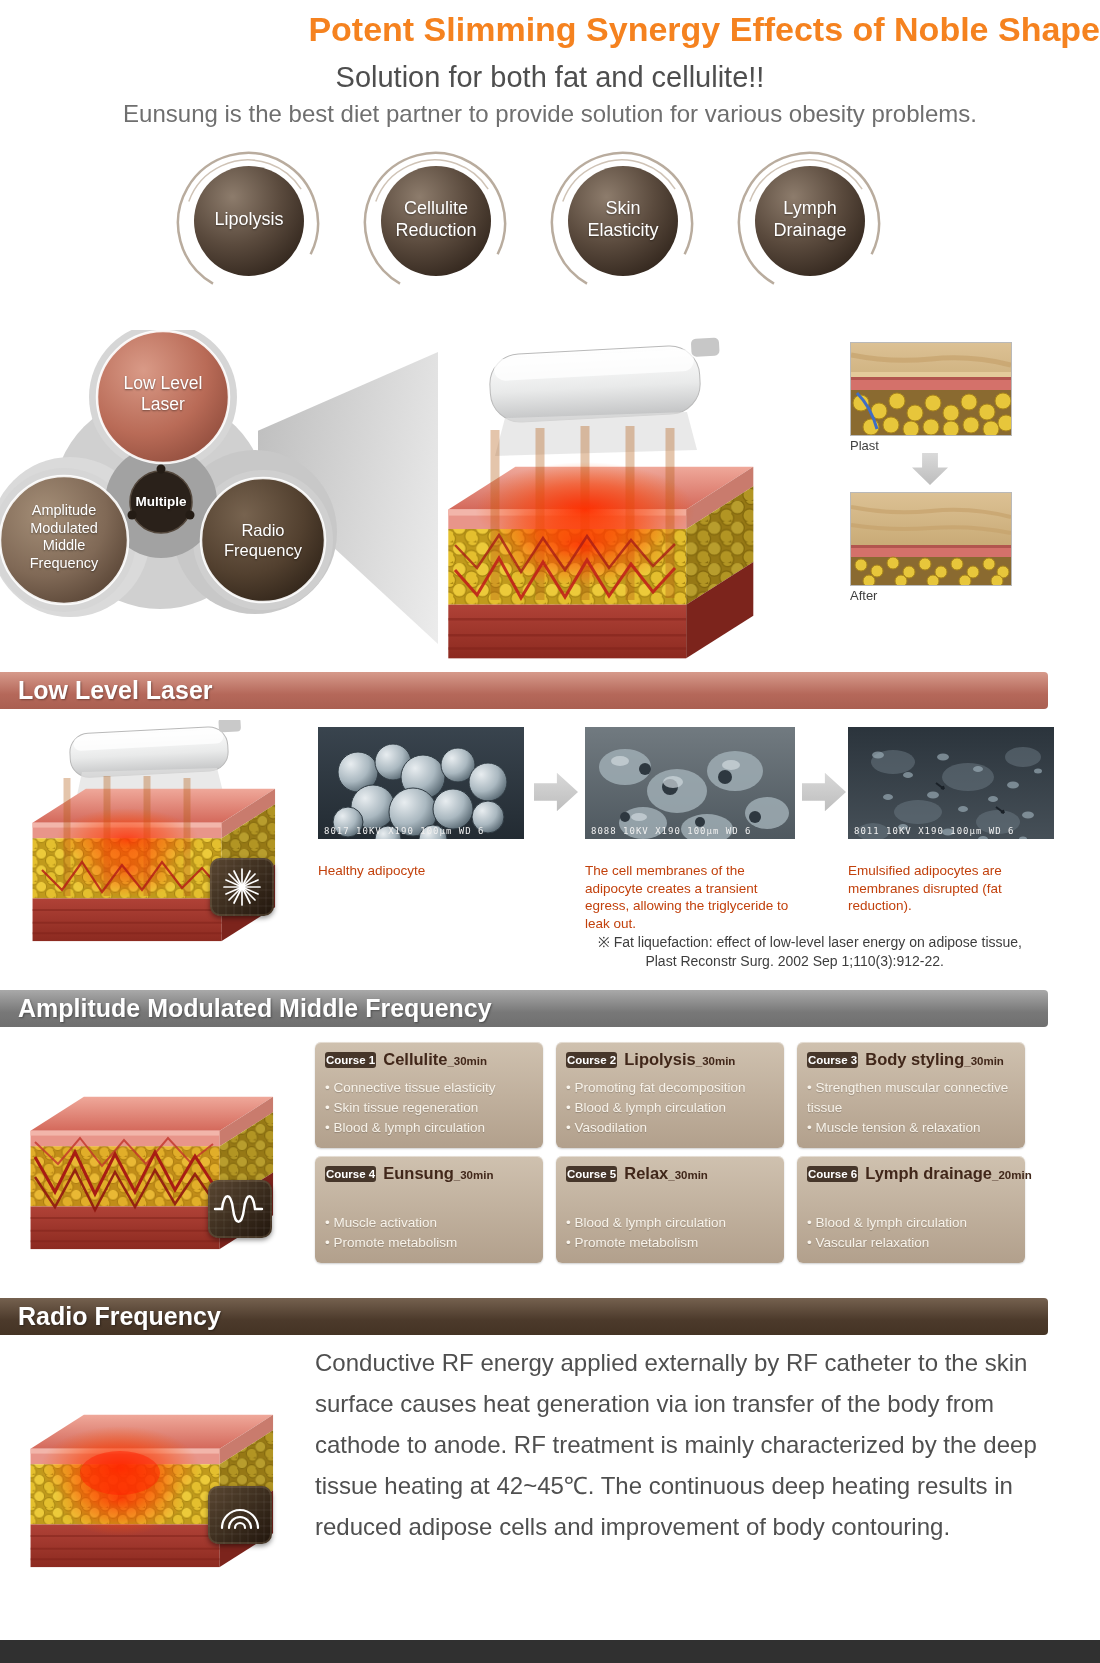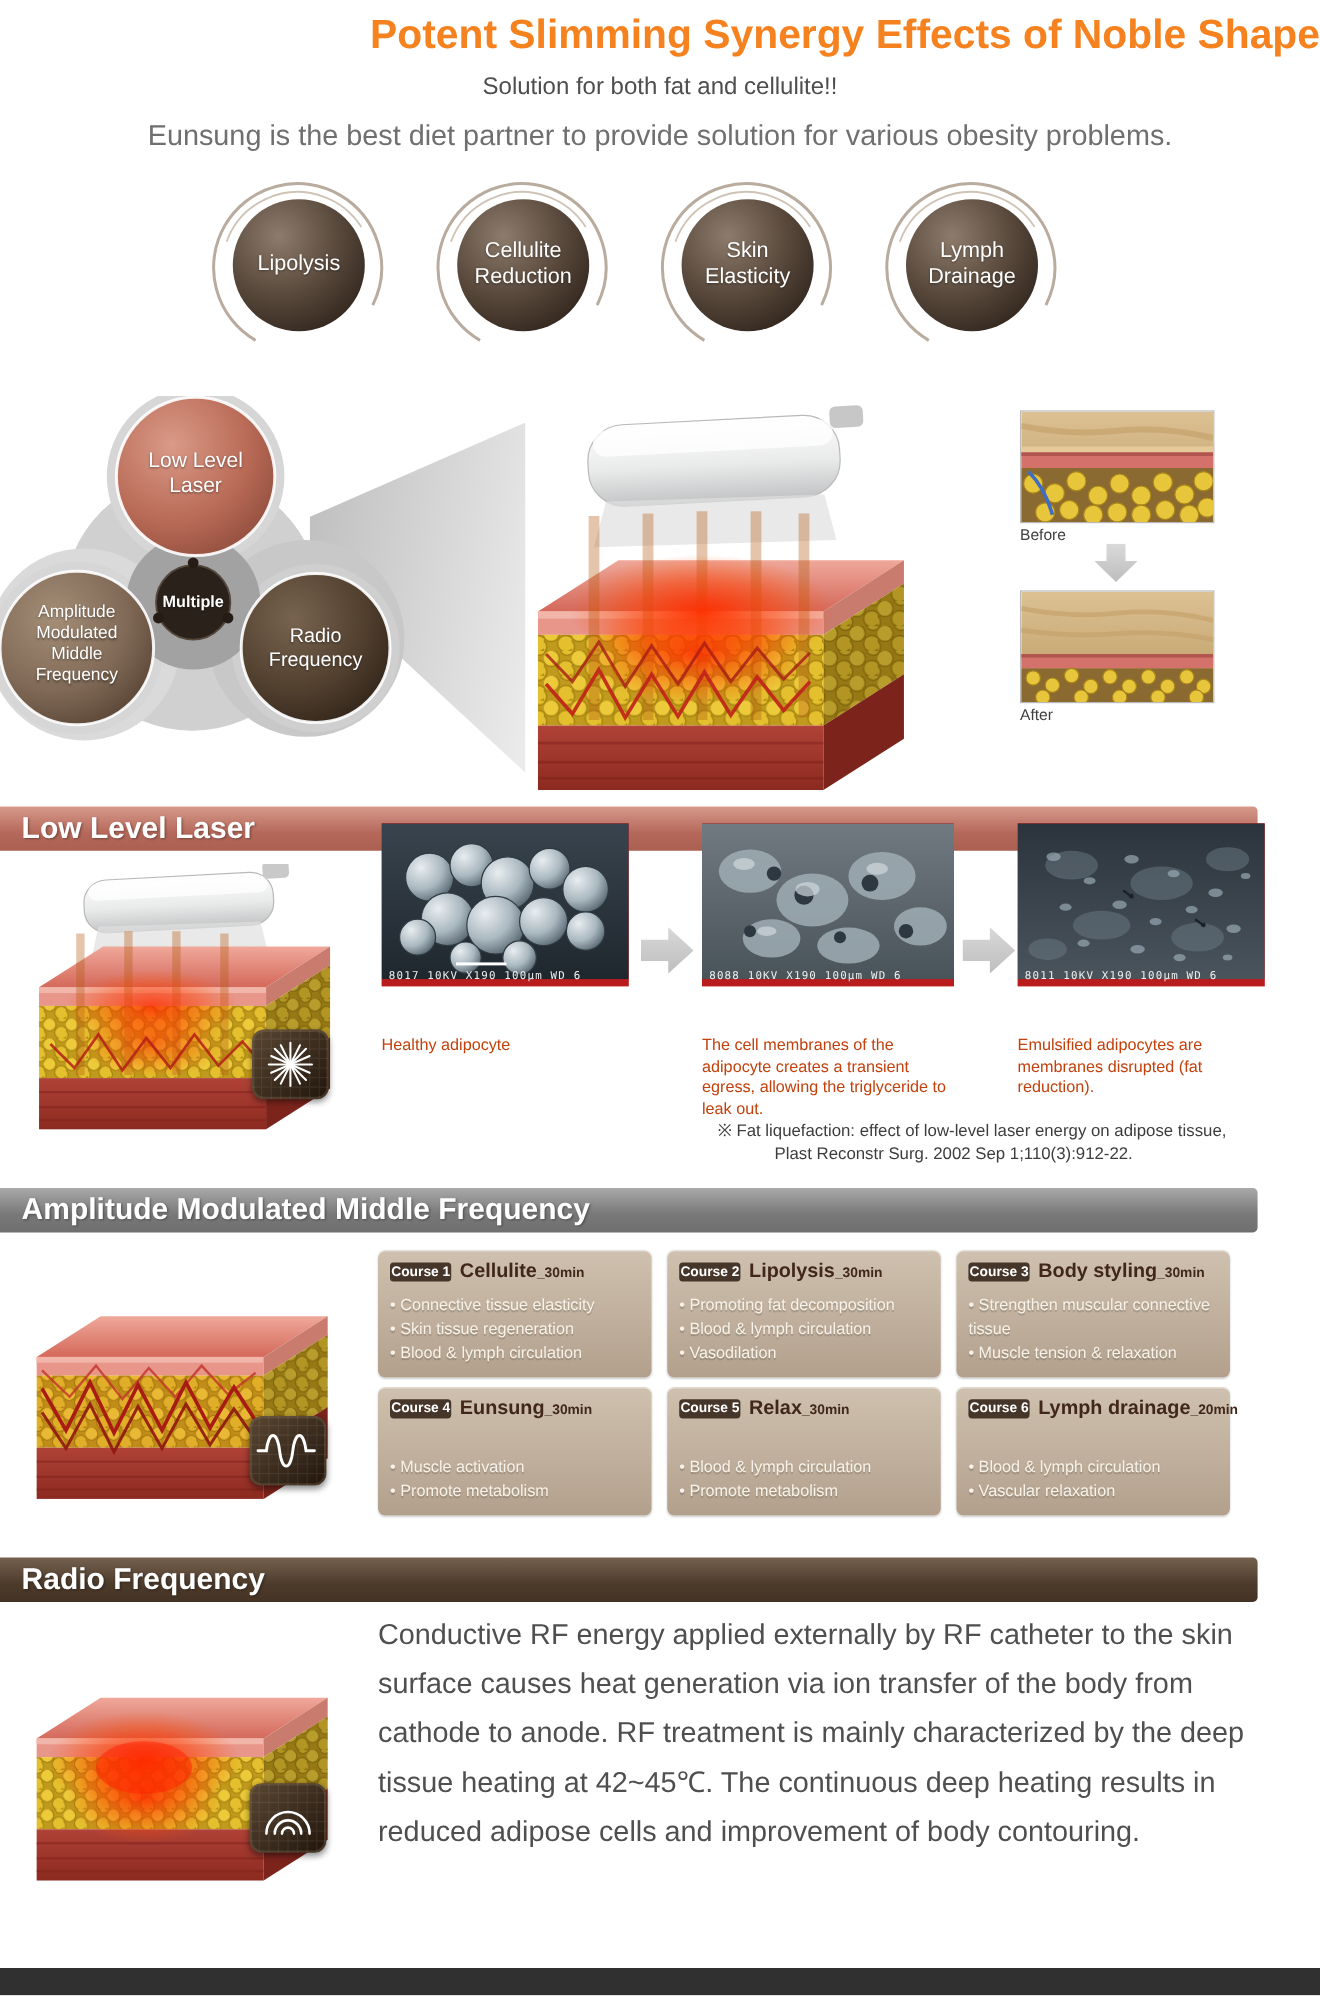--- a/index.html
+++ b/index.html
@@ -2,21 +2,21 @@
 <html><head>
 <meta charset="utf-8">
 <style>
   html,body{margin:0;padding:0;background:#ffffff;}
   #page{position:relative;width:1100px;height:1663px;margin:0 auto;background:#fff;
         font-family:"Liberation Sans",sans-serif;overflow:hidden;}
   .abs{position:absolute;}
 
   
   .main-title{top:10px;left:0;right:0;text-align:right;font-size:34px;font-weight:bold;color:#f5821f;}
-  .sub-title{top:61px;left:0;right:0;text-align:center;font-size:20px;color:#4e4e4e;}
+  .sub-title{top:61px;left:0;right:0;text-align:center;font-size:29px;color:#4e4e4e;}
   .desc-text{top:100px;left:0;right:0;text-align:center;font-size:24px;color:#6f6f6f;}
 
   
   .benefits{top:146px;left:173px;width:760px;height:168px;display:flex;gap:37px;}
   .benefit{position:relative;width:150px;height:156px;}
   .benefit svg{position:absolute;inset:0;}
   .benefit-label{position:absolute;left:18px;top:16px;width:116px;height:114px;display:flex;
     align-items:center;justify-content:center;text-align:center;color:#fff;font-size:18px;
     line-height:22px;white-space:pre-line;text-shadow:0 1px 2px rgba(0,0,0,.4);}
 
@@ -42,21 +42,21 @@
 
   
   .section-bar{left:0;width:1048px;height:37px;border-radius:0 4px 4px 0;
     color:#fff;font-size:25px;font-weight:bold;line-height:37px;padding-left:18px;
     box-sizing:border-box;text-shadow:1px 1px 2px rgba(0,0,0,.35);}
   .bar-laser{top:672px;background:linear-gradient(180deg,#d69a8b,#b5685a 60%,#aa5f51);}
   .bar-amf{top:990px;background:linear-gradient(180deg,#a9a9a9,#787878 60%,#6f6f6f);}
   .bar-rf{top:1298px;background:linear-gradient(180deg,#75614f,#4c3a2b 60%,#443324);}
 
   
-  .micro{position:absolute;top:686px;height:136px;overflow:hidden;background:#b91c1c;}
+  .micro{position:absolute;top:727px;height:112px;overflow:hidden;background:#0f172a;}
   .micro svg{display:block;}
   .micro-meta{position:absolute;bottom:3px;left:6px;font-family:"DejaVu Sans Mono",monospace;
     font-size:9px;color:#efefef;letter-spacing:1px;}
   .right-arrow{top:772px;width:44px;height:40px;
     background:linear-gradient(180deg,#d9d9d9,#bdbdbd);
     clip-path:polygon(0 28%,52% 28%,52% 2%,100% 50%,52% 98%,52% 72%,0 72%);}
   .micro-caption{top:862px;font-size:13.5px;color:#c2410c;line-height:17.5px;}
   .footnote{left:560px;top:933px;width:462px;font-size:14px;color:#3d3d3d;line-height:19px;text-align:right;}
   .footnote .l2{padding-right:78px;}
 
@@ -298,21 +298,21 @@
           <circle cx="60" cy="86" r="8"></circle>
         <circle cx="80" cy="84" r="8"></circle>
           <circle cx="100" cy="86" r="8"></circle>
           <circle cx="120" cy="82" r="8"></circle>
         <circle cx="140" cy="86" r="8"></circle>
           <circle cx="155" cy="80" r="8"></circle>
       </g>
       <path d="M6,50 q14,14 20,36" stroke="#3f6dc4" stroke-width="3" fill="none"></path>
     </svg>
   </div>
-  <div class="abs ba-label" style="left:850px;top:438px;">Before</div>
+  <div class="abs ba-label" style="left:850px;top:438px;">Plast</div>
   <div class="abs down-arrow"></div>
   <div class="abs ba-img" style="left:850px;top:492px;">
     <svg viewBox="0 0 160 92" width="160" height="92">
       <rect width="160" height="92" fill="url(#skinTan)"></rect>
       <path d="M0,14 q40,8 80,4 t80,6 M0,32 q40,6 80,3 t80,5" stroke="#c6a36c" fill="none" stroke-width="4" opacity="0.7"></path>
       <rect y="52" width="160" height="12" fill="#d4716a"></rect>
       <rect y="52" width="160" height="3" fill="#b2554e"></rect>
       <rect y="64" width="160" height="28" fill="#8a6a30"></rect>
       <g fill="#e7c63b" stroke="#a8841a" stroke-width="1">
         <circle cx="10" cy="72" r="6"></circle>

